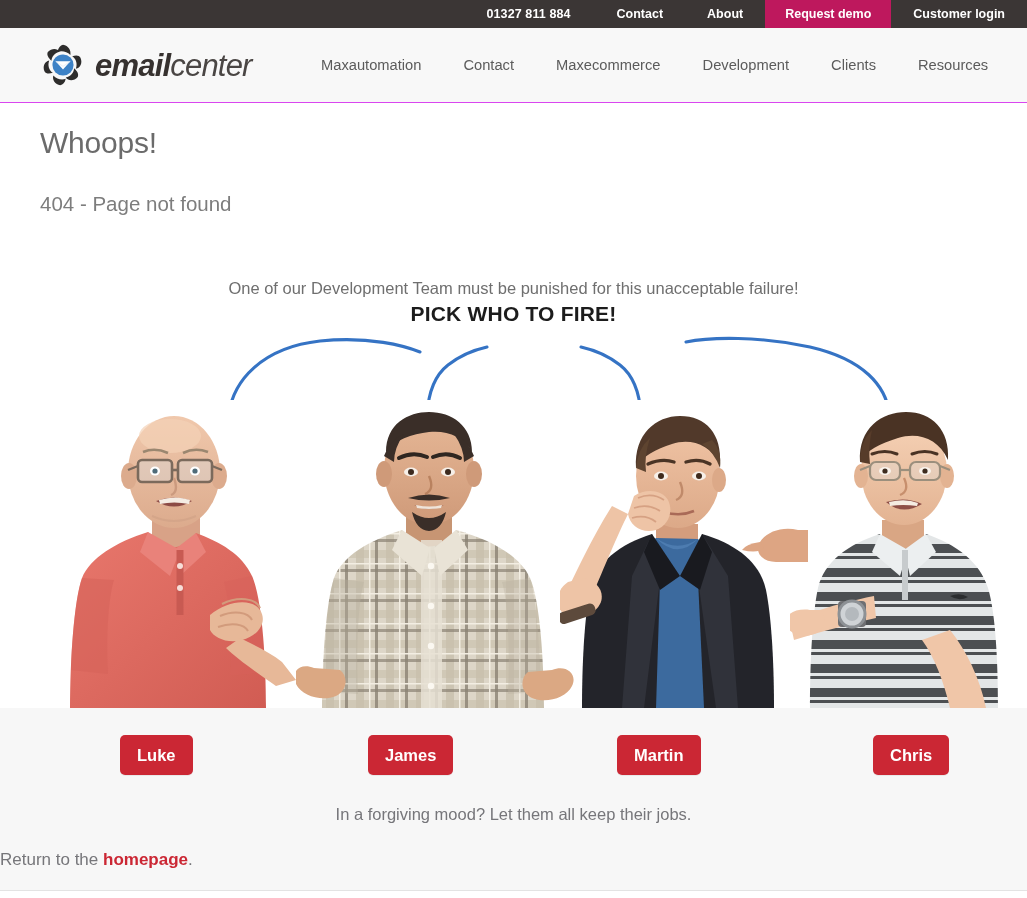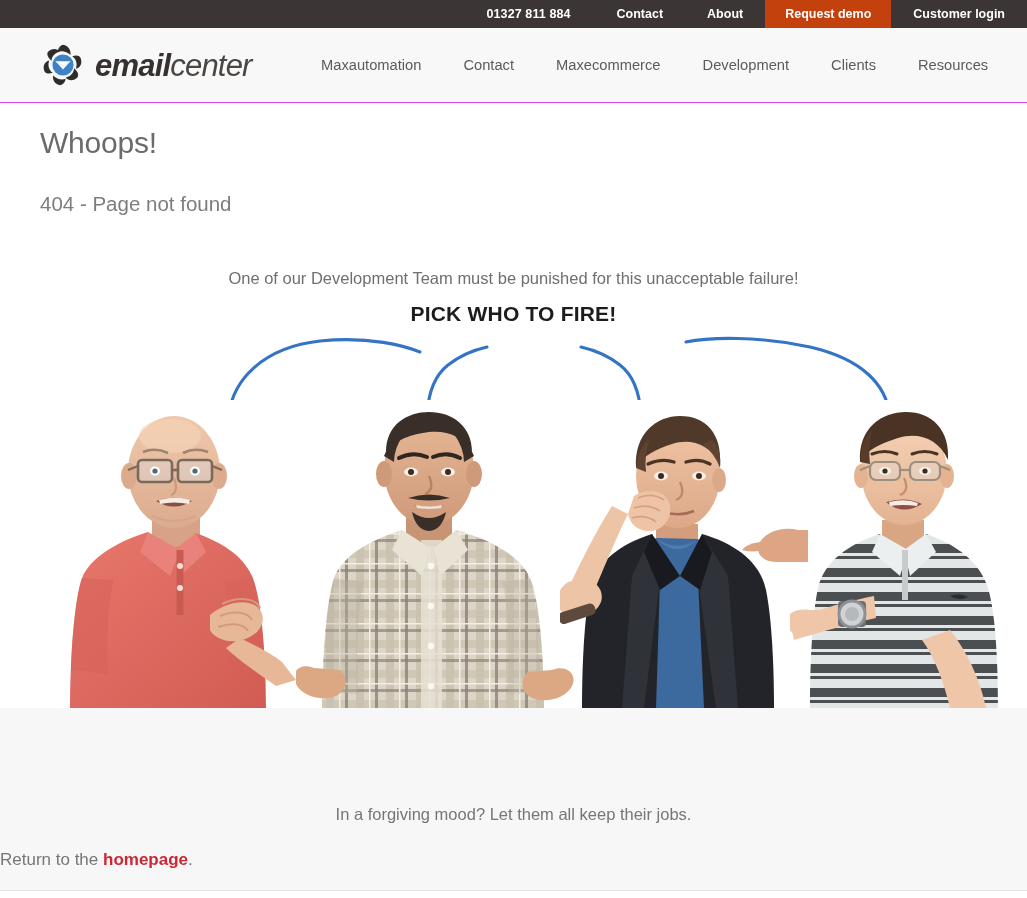--- a/index.html
+++ b/index.html
@@ -24,21 +24,21 @@
     display: flex; align-items: center;
     color: #ffffff; font-size: 12.5px; font-weight: bold;
     padding: 0 24px; letter-spacing: .1px; white-space: nowrap;
   }
   .topbar-link {
     display: flex; align-items: center;
     color: #ffffff; font-size: 12.5px; font-weight: bold;
     padding: 0 22px; text-decoration: none; white-space: nowrap;
     cursor: pointer;
   }
-  .topbar-link.accent { background: #c2410c; padding: 0 20px; }
+  .topbar-link.accent { background: #be185d; padding: 0 20px; }
   .topbar-link.last { padding-right: 22px; }
 
   
   .header {
     position: absolute; top: 28px; left: 0; width: 1027px; height: 75px;
     background: #f8f8f8; border-bottom: 1px solid #d946ef;
   }
   .logo {
     position: absolute; left: 40px; top: 14px;
     display: flex; align-items: center; gap: 9px; cursor: pointer;
@@ -67,21 +67,21 @@
   .whoops {
     position: absolute; left: 40px; top: 22px;
     font-size: 30px; color: #6b6b6b; font-weight: 400; margin: 0;
     letter-spacing: -0.2px;
   }
   .notfound {
     position: absolute; left: 40px; top: 88px;
     font-size: 20.5px; color: #7d7d7d; font-weight: 400; margin: 0;
   }
   .lead {
-    position: absolute; left: 0; top: 148px; width: 1027px;
+    position: absolute; left: 0; top: 158px; width: 1027px;
     text-align: center; font-size: 16.5px; color: #6f6f6f;
   }
   .pick {
     position: absolute; left: 0; top: 198px; width: 1027px;
     text-align: center; font-size: 21px; font-weight: bold; color: #1c1c1c;
     letter-spacing: .2px;
   }
 
   
   .arrows {
@@ -436,20 +436,26 @@
           <circle cx="0" cy="8" r="7" fill="#b4b9bd"></circle>
         </g>
 
         <path d="M160 230 C176 250 190 278 196 308 L160 308 C154 282 144 256 132 240 Z" fill="#f0c6a8"></path>
       </svg>
 
     </div>
   </div>
 
   <div class="footer-panel">
+    <div class="btn-row">
+      <button class="name-btn" style="left:120px;">Luke</button>
+      <button class="name-btn" style="left:368px;">James</button>
+      <button class="name-btn" style="left:617px;">Martin</button>
+      <button class="name-btn" style="left:873px;">Chris</button>
+    </div>
 
     <div class="forgive">In a forgiving mood? Let them all keep their jobs.</div>
 
     <div class="return"><span>Return to the </span><a>homepage</a><span>.</span></div>
   </div>
 
   <div class="bottom-rule"></div>
 </div>
 
 </body></html>

